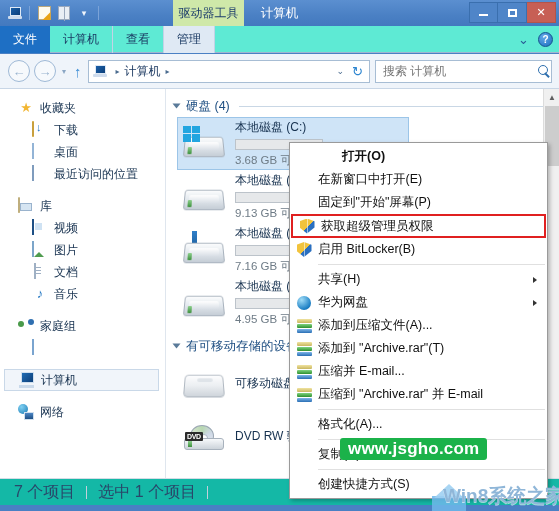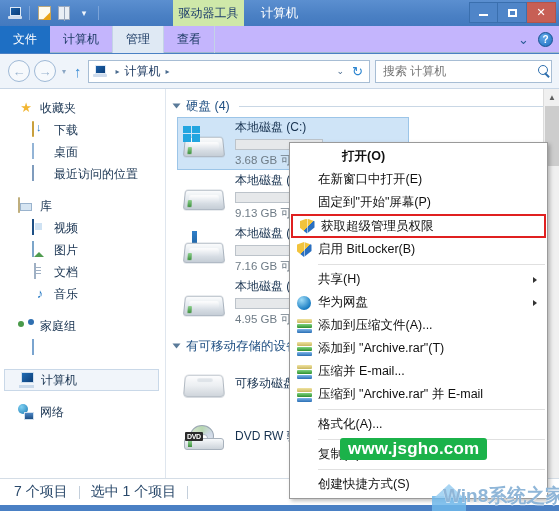--- a/index.html
+++ b/index.html
@@ -94,21 +94,21 @@
   }
   .wc:first-child { border-left: 1px solid #3a6fae; }
   .wc.close { background: #c75f55; border-color: #b4544a; }
   .wc .glyph-min { width: 9px; height: 2px; background: #fff; margin-top: 5px; }
   .wc .glyph-max { width: 9px; height: 8px; border: 2px solid #fff; }
 
   
   .ribbonbar {
     position: absolute; left: 0; top: 26px;
     width: 559px; height: 27px;
-    background: #c4b5fd;
+    background: #5eead4;
     border-bottom: 1px solid #9fb6d0;
     text-align: right;
   }
   .tabs { display: flex; height: 27px; align-items: stretch; }
   .tab {
     display: flex; align-items: center; justify-content: center;
     padding: 0 13px; height: 27px;
     color: #1b3a63; font-size: 12px;
     border-right: 1px solid #c3d3e6;
   }
@@ -391,25 +391,25 @@
   }
   .ls-thumb {
     position: absolute; left: 1px; top: 17px;
     width: 14px; height: 60px; background: #cdcdcd;
   }
 
   
   .statusbar {
     position: absolute; left: 0; top: 478px;
     width: 559px; height: 27px;
-    background: #ffffff;
+    background: #14b8a6;
     border-top: 1px solid #d4dde6;
     display: flex; align-items: center;
     padding-left: 14px;
-    color: #29486a; font-size: 14px;
+    color: #29486a; font-size: 16px;
   }
   .st-sep { width: 1px; height: 13px; background: #c4cfdb; margin: 0 11px; }
 
   
   .ctxmenu {
     position: absolute; left: 289px; top: 142px;
     width: 259px;
     background: #ffffff;
     border: 1px solid #9a9a9a;
     box-shadow: 2px 2px 4px rgba(0,0,0,0.25);
@@ -557,22 +557,22 @@
       <div class="wc close">
           <span>✕</span>
         </div>
     </div>
   </div>
 
   <div class="ribbonbar">
     <div class="tabs">
       <div class="tab file">文件</div>
       <div class="tab">计算机</div>
+      <div class="tab">查看</div>
       <div class="tab mgmt">管理</div>
-      <div class="tab">查看</div>
       <div class="tab tab-spacer"></div>
     </div>
     <div class="ribbon-right">
       <span class="chev">⌄</span>
       <span class="help-icon">?</span>
     </div>
   </div>
 
   <div class="addrbar">
     <div class="nav-group">

